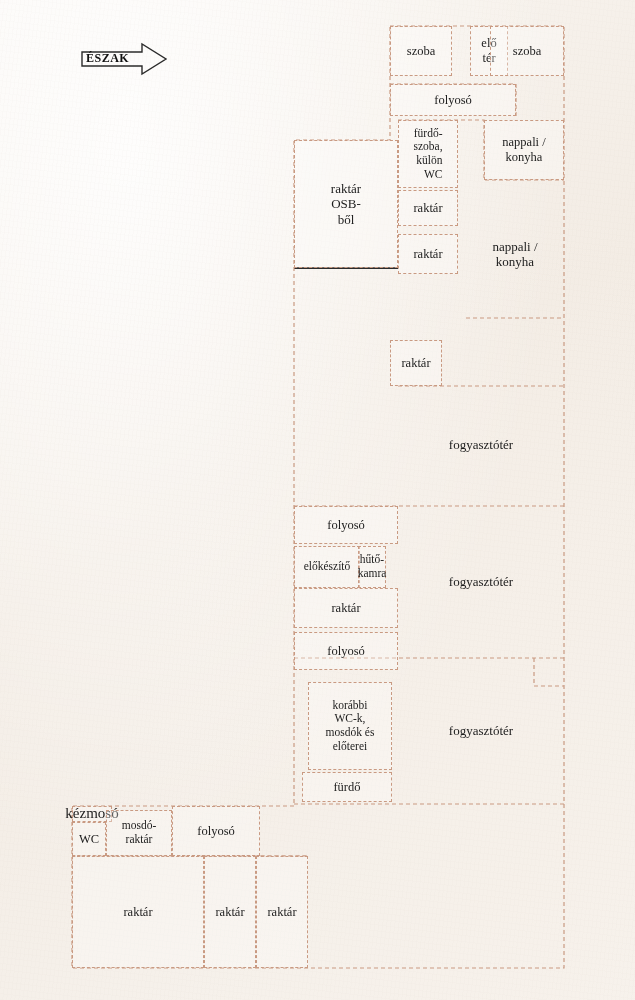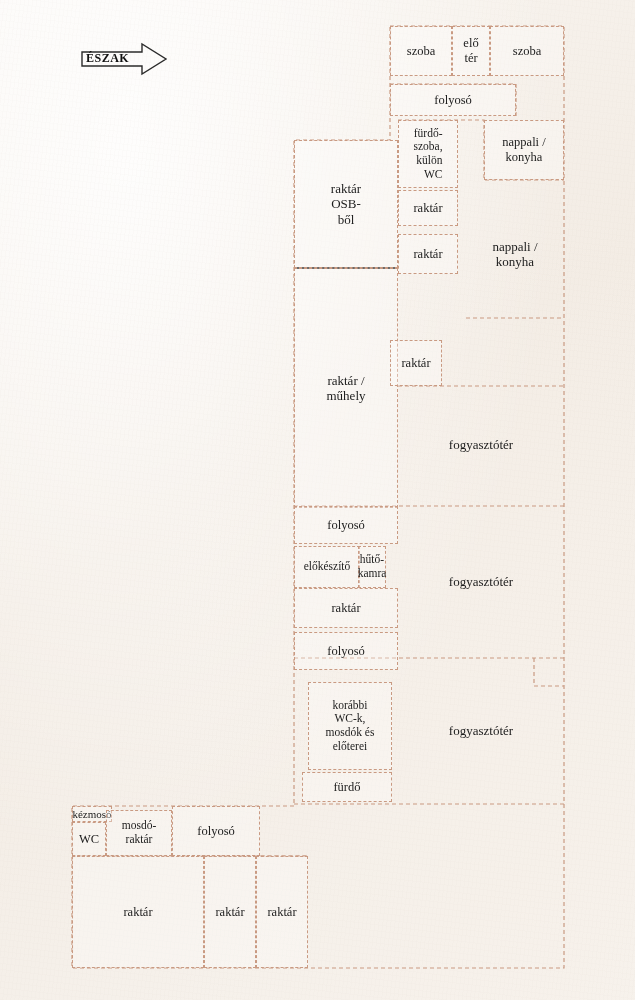--- a/index.html
+++ b/index.html
@@ -44,21 +44,21 @@
     color: #1c1c1c;
     font-size: 12.5px;
     line-height: 1.18;
     padding: 1px;
   }
   .room.plain { border: none; background: none; }
   .lbl {
     display: block;
     white-space: pre-line;
   }
-  .small { font-size: 11px; }
+  .small { font-size: 15px; }
   .med { font-size: 11.5px; }
   .big { font-size: 13px; }
 
   
   #north {
     position: absolute;
     left: 80px;
     top: 42px;
     width: 88px;
     height: 34px;
@@ -107,21 +107,21 @@
       <path d="M534,658 L534,686 L564,686"></path>
       <path d="M294,804 L564,804"></path>
       <path d="M204,856 L308,856"></path>
       <path d="M72,856 L308,856"></path>
     </g>
   </svg>
 
   <div class="room" style="left:390px; top:26px; width:62px; height:50px;">
       <span class="lbl">szoba</span>
     </div>
-  <div class="room" style="left:452px; top:26px; width:38px; height:50px;">
+  <div class="room" style="left:470px; top:26px; width:38px; height:50px;">
       <span class="lbl">elő
 tér</span>
     </div>
   <div class="room" style="left:490px; top:26px; width:74px; height:50px;">
       <span class="lbl">szoba</span>
     </div>
 
   <div class="room" style="left:390px; top:84px; width:126px; height:32px;">
       <span class="lbl">folyosó</span>
     </div>
@@ -148,24 +148,20 @@
     </div>
   <div class="room" style="left:398px; top:234px; width:60px; height:40px;">
       <span class="lbl">raktár</span>
     </div>
 
   <div class="room plain" style="left:466px; top:190px; width:98px; height:128px;">
       <span class="lbl big">nappali /
 konyha</span>
     </div>
 
-  <div class="room" style="left:294px; top:268px; width:104px; height:240px;">
-      <span class="lbl big">raktár /
-műhely</span>
-    </div>
 
   <div class="room" style="left:390px; top:340px; width:52px; height:46px;">
       <span class="lbl">raktár</span>
     </div>
 
   <div class="room plain" style="left:398px; top:386px; width:166px; height:118px;">
       <span class="lbl big">fogyasztótér</span>
     </div>
 
   <div class="room" style="left:294px; top:506px; width:104px; height:38px;">

